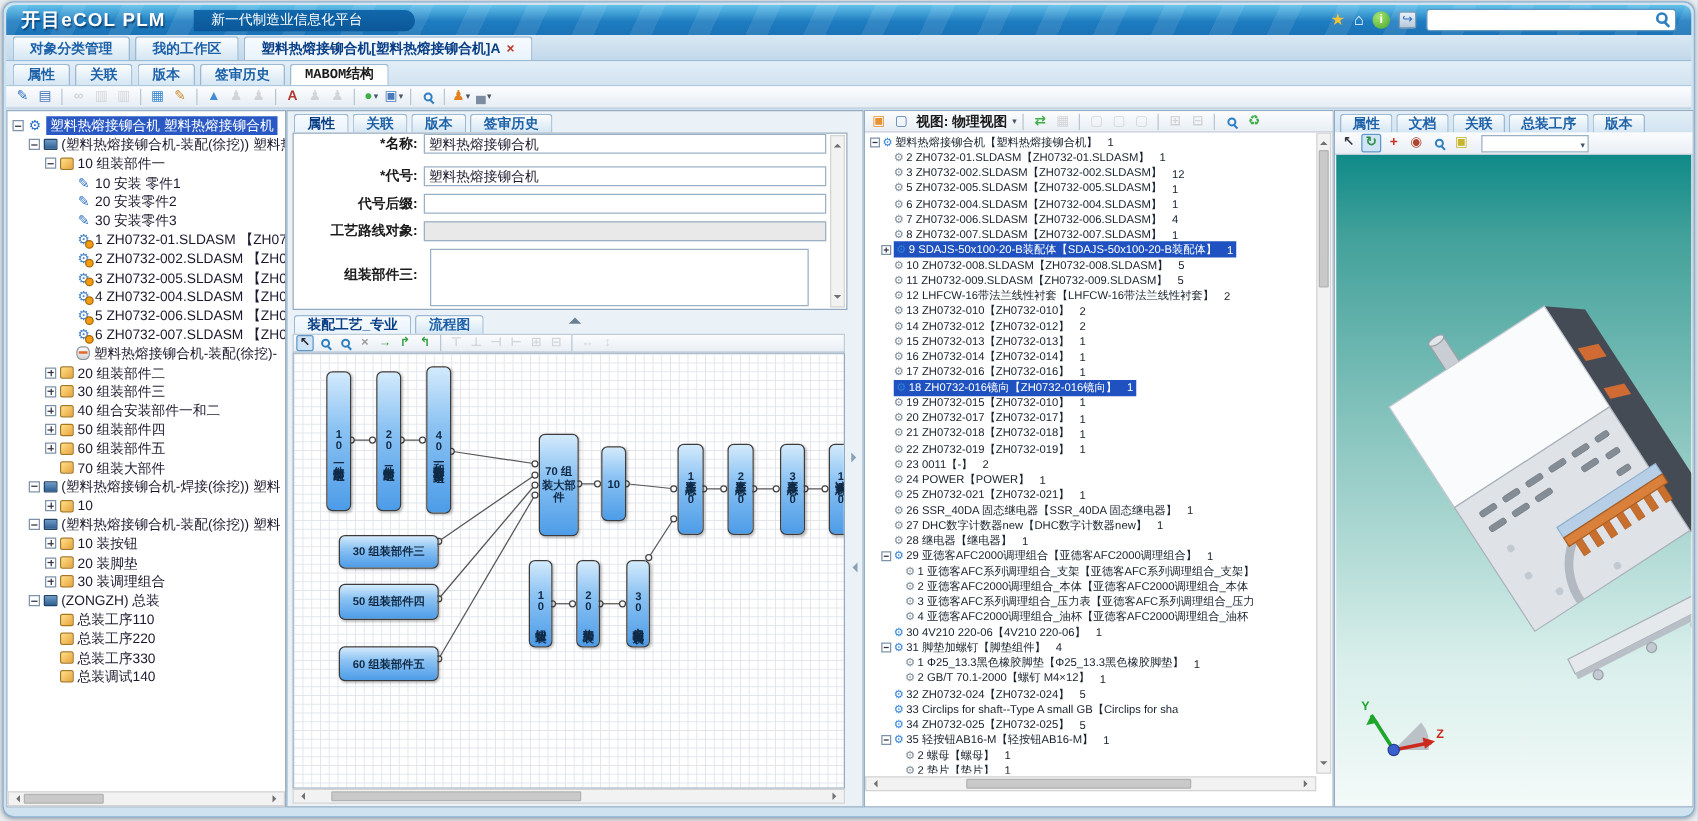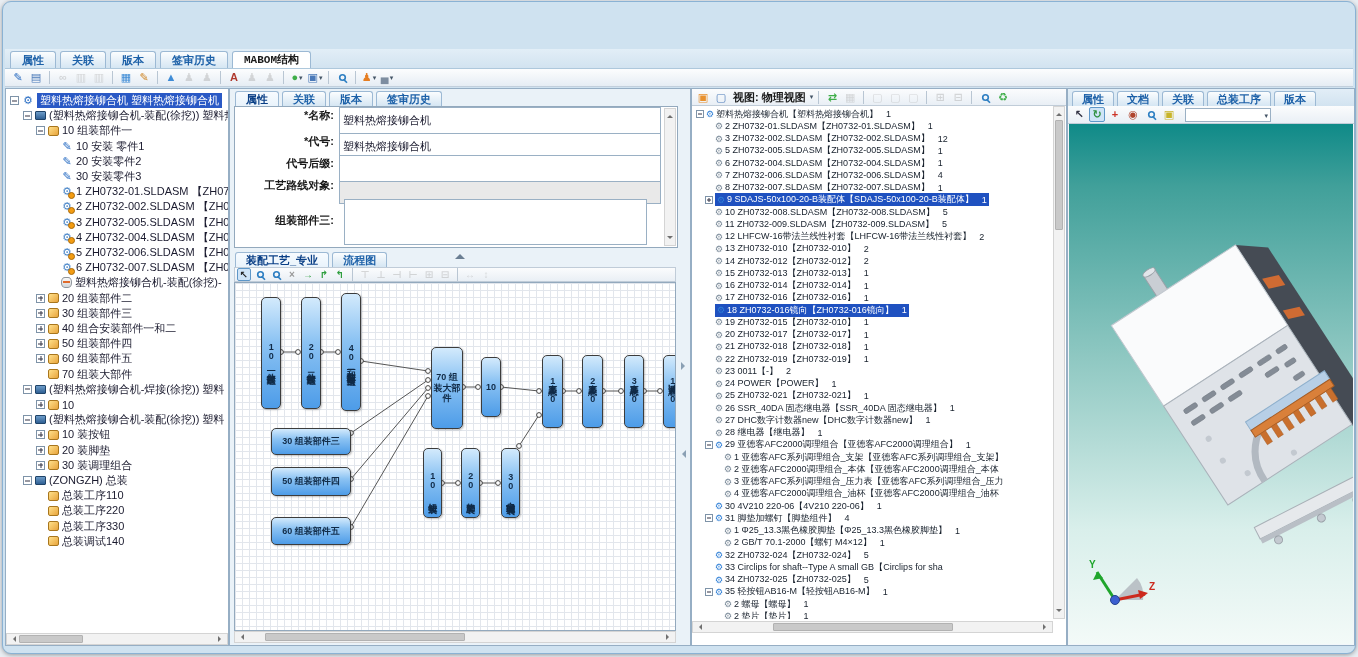--- a/index.html
+++ b/index.html
@@ -56,21 +56,21 @@
   .i-db{width:11px;height:11px;background:linear-gradient(180deg,#fafafa,#d2d5d8);border:1px solid #8e959c;border-radius:4px/45%;position:relative}
   .i-db::before{content:"";position:absolute;left:1px;right:1px;top:3px;height:2px;background:#e06a2b}
   .trow.sel .lbl{background:#2a59c5;color:#fff;padding:0 3px}
   .tooltip{position:absolute;left:6px;top:6px;height:15px;line-height:13px;padding:0 4px;background:#fff;border:1px solid #444;font-size:11px;white-space:nowrap;z-index:60;color:#111}
   
   .mtabs{position:absolute;left:0;top:0;right:0;height:17px;display:flex;align-items:flex-end;padding-left:5px;gap:3px}
   .mtabs .tab,.flowtabs .tab{height:15px;line-height:14px;padding:0 10px;font-size:11px}
   .mform{position:absolute;left:4px;top:17px;right:12px;height:142px;background:#fff;border:1px solid #93a9bd}
   .frow{position:absolute;left:2px;right:16px;height:17px;display:flex}
   .flabel{width:102px;text-align:right;font-size:11px;font-weight:bold;color:#1a1a1a;padding-right:5px;line-height:17px;white-space:nowrap}
-  .finput{flex:1;border:1px solid #9ab0c4;background:#fff;height:27px;font-size:11px;padding:0 3px;font-family:inherit;color:#1a1a2e}
+  .finput{flex:1;border:1px solid #9ab0c4;background:#fff;height:16px;font-size:11px;padding:0 3px;font-family:inherit;color:#1a1a2e}
   .finput.dis{background:#e9e9e9}
   .ftext{position:absolute;left:109px;right:30px;top:92px;height:46px;border:1px solid #9ab0c4;background:#fff}
   .fscroll{position:absolute;right:1px;top:1px;bottom:1px;width:13px}
   .collapse{position:absolute;left:50%;top:160px;width:0;height:0;border:5px solid transparent;border-bottom-color:#6b7f93;transform:translateX(-50%)}
   .flowtabs{position:absolute;left:0;top:160px;right:0;height:18px;display:flex;align-items:flex-end;padding-left:5px;gap:3px}
   .flowtb{position:absolute;left:4px;top:178px;right:14px;height:15px;background:linear-gradient(180deg,#fbfcfd,#e9eff5);border:1px solid #c0ccd8;display:flex;align-items:center;gap:2px;padding:0 2px}
   .flowtb .tbi{min-width:14px;height:13px;font-size:10px}
   .mcanvas{position:absolute;left:4px;top:193px;right:14px;bottom:14px;background:#fff;border:1px solid #93a9bd;background-image:linear-gradient(#e2e6ec 1px,transparent 1px),linear-gradient(90deg,#e2e6ec 1px,transparent 1px);background-size:7px 7px;overflow:hidden}
   .fnode{position:absolute;background:linear-gradient(180deg,#d3eafc 0%,#8cc3f3 40%,#4d9ce8 100%);border:1px solid #3c3c3c;border-radius:5px;box-shadow:1px 1px 2px rgba(0,0,0,.25);color:#102a46;font-size:9px;font-weight:bold;display:flex;align-items:center;justify-content:center;text-align:center;overflow:hidden;line-height:1.15}
   .fnode.v{writing-mode:vertical-rl;text-orientation:upright;letter-spacing:-1px}
@@ -104,20 +104,40 @@
   .rtoolbar{position:absolute;left:0;top:17px;right:0;height:18px;background:linear-gradient(180deg,#fbfcfd,#e9eff5);border-bottom:1px solid #c0ccd8;display:flex;align-items:center;gap:2px;padding:0 3px}
   .combo{width:86px;height:14px;background:#fff;border:1px solid #9ab0c4;margin-left:6px;position:relative}
   .combo .dd{position:absolute;right:2px;top:3px}
   .vp{position:absolute;left:1px;right:1px;top:35px;bottom:1px;background:linear-gradient(180deg,#0f8a88 0%,#41a09a 12%,#8fc8c2 45%,#d9efeb 78%,#f3faf8 100%);overflow:hidden}
   .axis{position:absolute;left:16px;bottom:24px}
 </style>
 </head>
 <body>
 
 <div class="win">
+  <div class="hdr">
+    <div class="pat"></div>
+    <span class="logo">开目eCOL PLM</span>
+    <span class="slogan">新一代制造业信息化平台</span>
+    <span class="hicons">
+        <span class="hic" style="color: rgb(242, 195, 53);">★</span>
+        <span class="hic" style="color: rgb(255, 255, 255);">⌂</span>
+        <span class="info">i</span>
+        <span class="exit">↪</span>
+      </span>
+    <span class="search">
+        <input style="position: absolute; inset: 1px 20px 1px 3px; border: none; outline: none; font-size: 11px;" value="">
+        <span class="mag"></span>
+      </span>
+  </div>
+  <div class="tabbar">
+      <span class="tab"><span class="tl">对象分类管理</span></span>
+      <span class="tab"><span class="tl">我的工作区</span></span>
+      <span class="tab active"><span class="tl">塑料热熔接铆合机[塑料热熔接铆合机]A</span><span class="cl">×</span></span>
+    </div>
   <div class="subtabs">
       <span class="tab"><span class="tl">属性</span></span>
       <span class="tab"><span class="tl">关联</span></span>
       <span class="tab"><span class="tl">版本</span></span>
       <span class="tab"><span class="tl">签审历史</span></span>
       <span class="tab active"><span class="tl">MABOM结构</span></span>
     </div>
   <div class="tbar">
       <span class="tbi" style="color: rgb(46, 111, 194);">✎</span>
       <span class="tbi" style="color: rgb(74, 121, 184);">▤</span>

